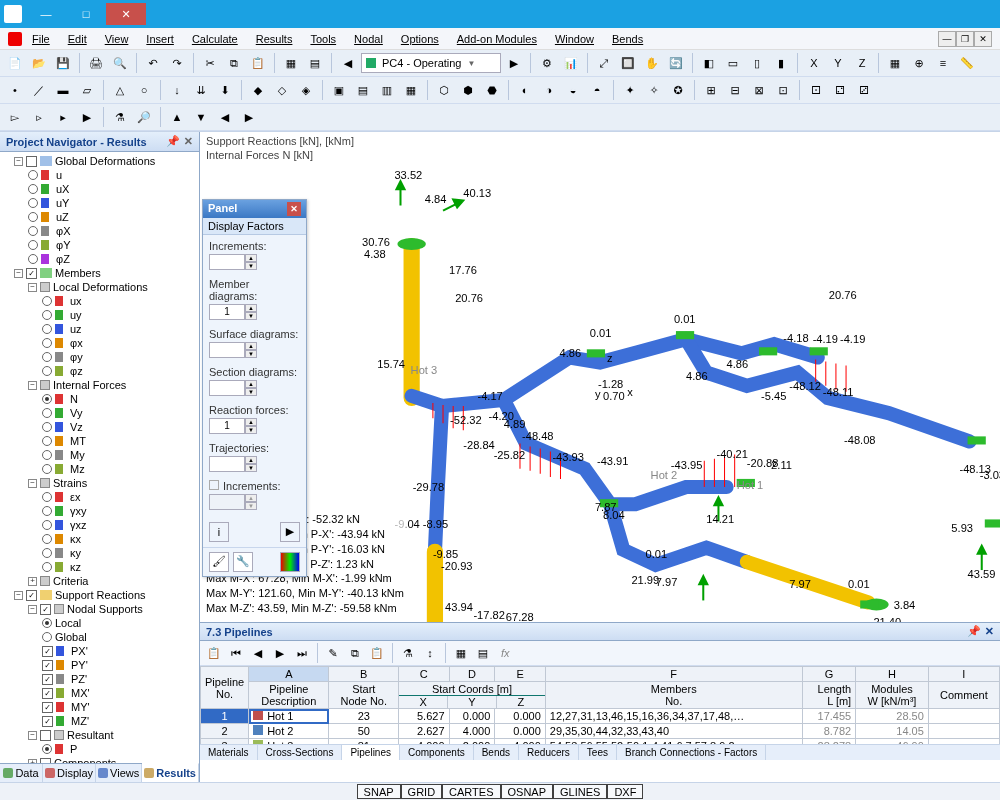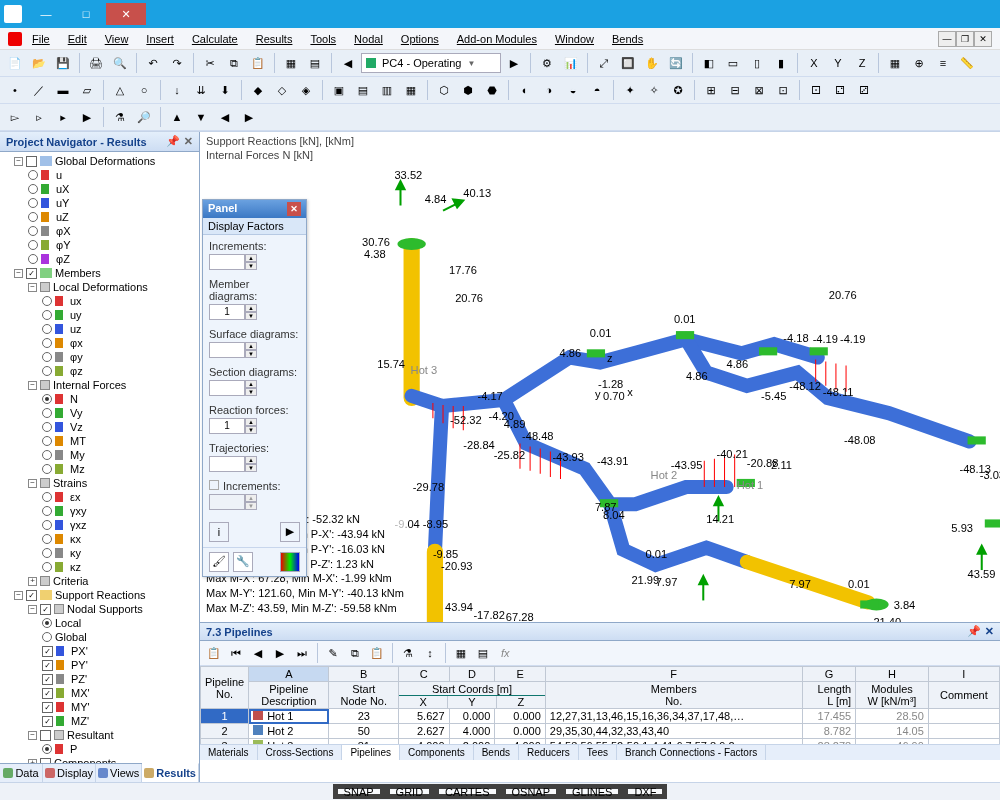--- a/index.html
+++ b/index.html
@@ -80,21 +80,21 @@
 .grid .rowhead{ background:#eef2f8; width:26px;}
 .grid .rowhead.sel{ background:#316ac5; color:#fff;}
 .grid td.left{ text-align:left;}
 .grid td.right{ text-align:right;}
 .grid td.selcell{ background:#fff; outline:2px solid #316ac5; outline-offset:-2px; text-align:left;}
 .bp-tabs { display:flex; background:#e6eefa; border-top:1px solid #c6d4e8;}
 .bp-tab { padding:2px 8px; border-right:1px solid #c6d4e8; font-size:10px;}
 .bp-tab.active{ background:#fff;}
 
 .statusbar { height:18px; background:#eef2f8; border-top:1px solid #c6d4e8; display:flex; align-items:center; justify-content:center; gap:0; font-size:10px;}
-.statusbar .sseg{ padding:0 6px; border:5px solid #404040; background:#f7f9fc; height:15px; display:flex; align-items:center;}
+.statusbar .sseg{ padding:0 6px; border:1px solid #404040; background:#f7f9fc; height:15px; display:flex; align-items:center;}
 
 .gl-red{color:#ff0000;}.gl-blue{color:#0000d0;}.gl-green{color:#00a000;}
 </style>
 </head>
 <body>
 
 <div class="titlebar">
   <div class="appicon"></div>
   <div class="winbtns">
     <div class="winbtn">—</div>

